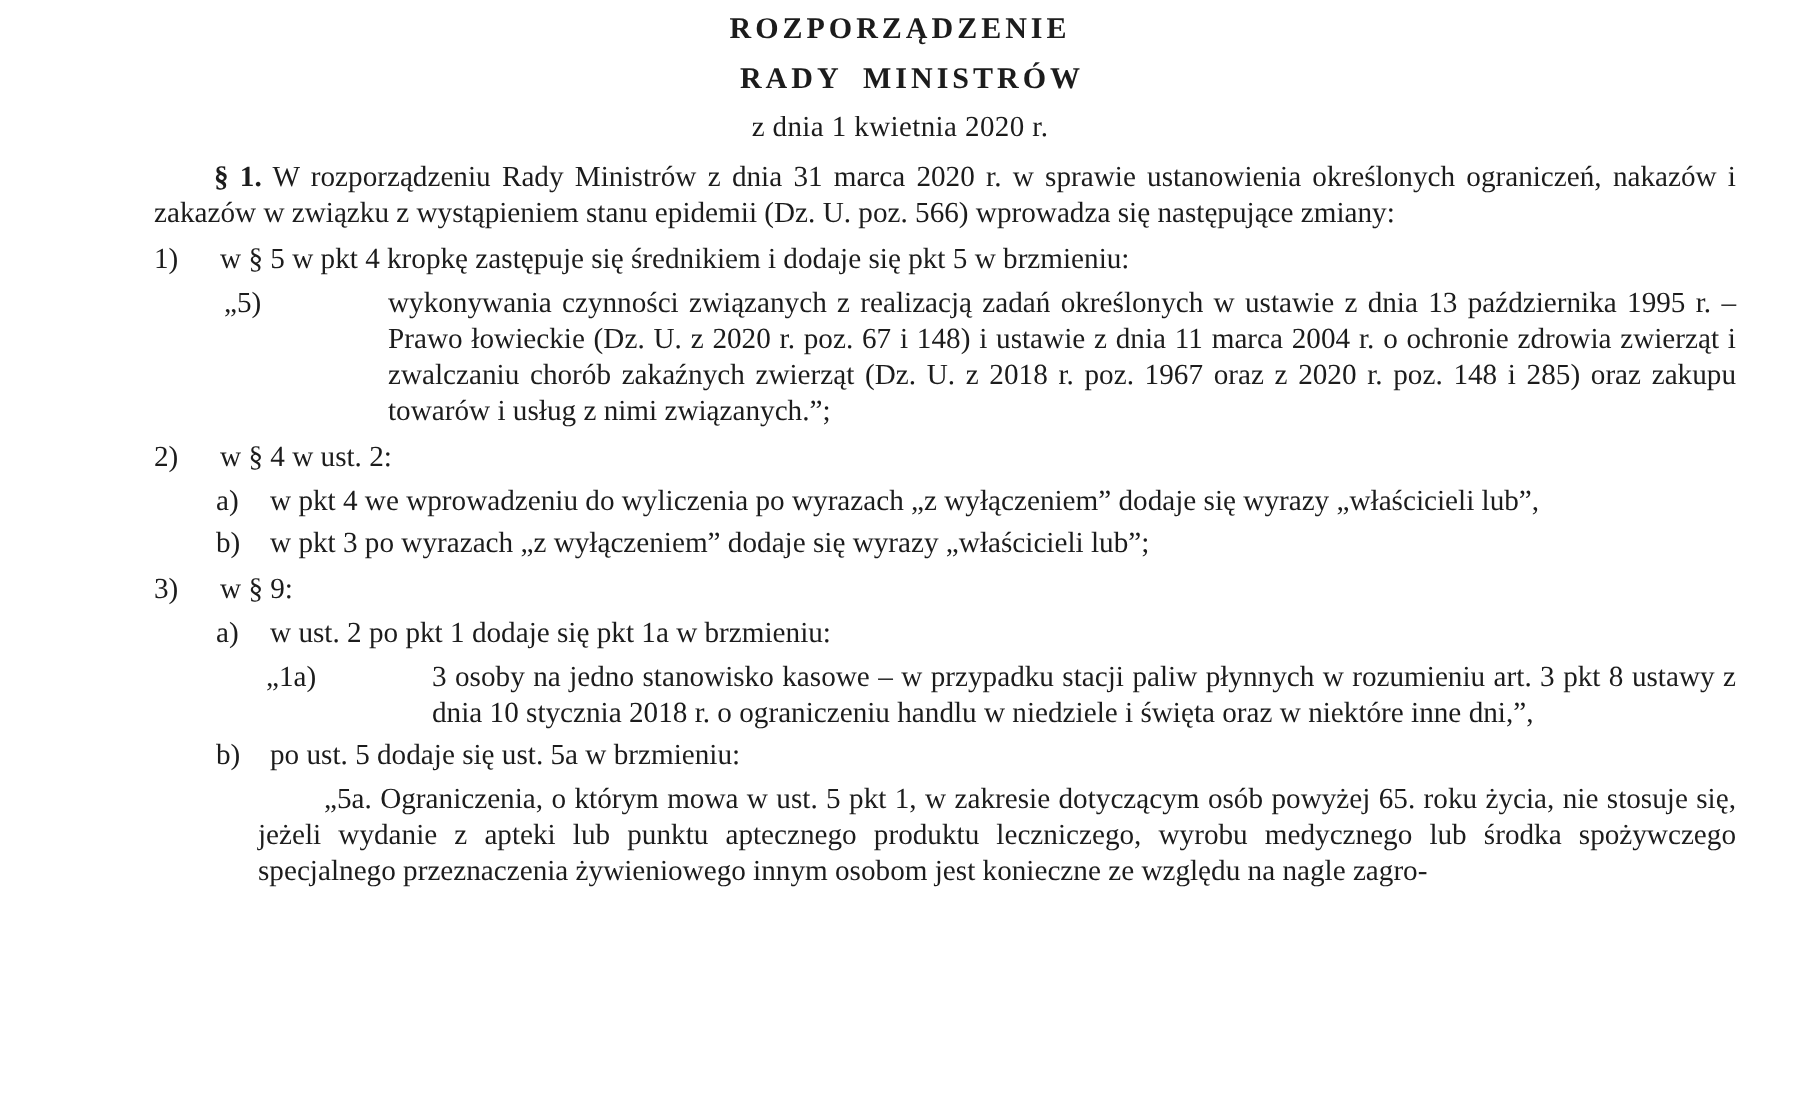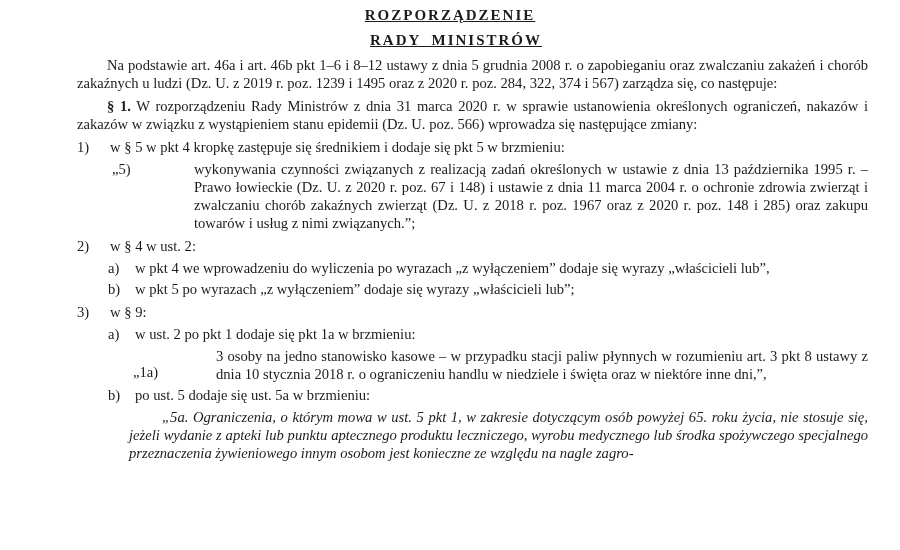--- a/index.html
+++ b/index.html
@@ -9,21 +9,21 @@
   }
   .page {
     position: relative;
     width: 900px;
     height: 550px;
     overflow: hidden;
     background: #ffffff;
     color: #1c1c1c;
     font-family: "Liberation Serif", serif;
   }
-  .doc-header { text-align: center; text-decoration: underline; }
+  .doc-header { text-align: center; }
   .doc-type {
     margin-top: 7px;
     font-size: 15px;
     line-height: 17px;
     font-weight: bold;
     letter-spacing: 2px;
     word-spacing: 5px;
   }
   .authority {
     margin-top: 8px;
@@ -62,42 +62,41 @@
   .row { display: flex; }
   .item-row { margin-top: 5px; }
   .item-num { flex: 0 0 33px; }
   .item-text { flex: 1; }
   .letter-row { margin-top: 3.5px; margin-left: 31px; }
   .letter-label { flex: 0 0 27px; }
   .letter-text { flex: 1; }
   .quote-row-pkt { margin-top: 4px; margin-left: 35px; }
   .quote-label-pkt { flex: 0 0 38px; }
   .quote-row-1a { margin-top: 4px; margin-left: 56px; }
-  .quote-label-1a { flex: 0 0 39px; margin-top: 16px; }
+  .quote-label-1a { flex: 0 0 39px; }
   .quote-text { flex: 1; text-align: justify; margin-left: 44px; }
   .quote-para {
     margin: 4px 0 5px 52px;
     text-indent: 33px;
     text-align: justify;
-    font-style: italic;
   }
 </style>
 </head>
 <body>
 
 <div class="page">
 
   <div class="doc-header">
     <div class="doc-type">ROZPORZĄDZENIE</div>
     <div class="authority">RADY MINISTRÓW</div>
+    <div class="doc-date">z dnia 1 kwietnia 2020 r.</div>
   </div>
 
   <div class="doc-body">
 
-    <p class="para">Na podstawie art. 46a i art. 46b pkt 1–6 i 8–12 ustawy z dnia 5 grudnia 2008 r. o zapobieganiu oraz zwalczaniu zakażeń i chorób zakaźnych u ludzi (Dz. U. z 2019 r. poz. 1239 i 1495 oraz z 2020 r. poz. 284, 322, 374 i 567) zarządza się, co następuje:</p>
 
     <p class="para"><span class="bold">§ 1.</span><span> W rozporządzeniu Rady Ministrów z dnia 31 marca 2020 r. w sprawie ustanowienia określonych ograniczeń, nakazów i zakazów w związku z wystąpieniem stanu epidemii (Dz. U. poz. 566) wprowadza się następujące zmiany:</span></p>
 
     <div class="row item-row">
       <div class="item-num">1)</div>
       <div class="item-text">w § 5 w pkt 4 kropkę zastępuje się średnikiem i dodaje się pkt 5 w brzmieniu:</div>
     </div>
     <div class="row quote-row-pkt">
       <div class="quote-label-pkt">„5)</div>
       <div class="quote-text">wykonywania czynności związanych z realizacją zadań określonych w ustawie z dnia 13 października 1995 r. – Prawo łowieckie (Dz. U. z 2020 r. poz. 67 i 148) i ustawie z dnia 11 marca 2004 r. o ochronie zdrowia zwierząt i zwalczaniu chorób zakaźnych zwierząt (Dz. U. z 2018 r. poz. 1967 oraz z 2020 r. poz. 148 i 285) oraz zakupu towarów i usług z nimi związanych.”;</div>
@@ -106,21 +105,21 @@
     <div class="row item-row">
       <div class="item-num">2)</div>
       <div class="item-text">w § 4 w ust. 2:</div>
     </div>
     <div class="row letter-row">
       <div class="letter-label">a)</div>
       <div class="letter-text">w pkt 4 we wprowadzeniu do wyliczenia po wyrazach „z wyłączeniem” dodaje się wyrazy „właścicieli lub”,</div>
     </div>
     <div class="row letter-row">
       <div class="letter-label">b)</div>
-      <div class="letter-text">w pkt 5 po wyrazach „z wyłączeniem” dodaje się wyrazy „właścicieli lub”;</div>
+      <div class="letter-text">w pkt 3 po wyrazach „z wyłączeniem” dodaje się wyrazy „właścicieli lub”;</div>
     </div>
 
     <div class="row item-row">
       <div class="item-num">3)</div>
       <div class="item-text">w § 9:</div>
     </div>
     <div class="row letter-row">
       <div class="letter-label">a)</div>
       <div class="letter-text">w ust. 2 po pkt 1 dodaje się pkt 1a w brzmieniu:</div>
     </div>

